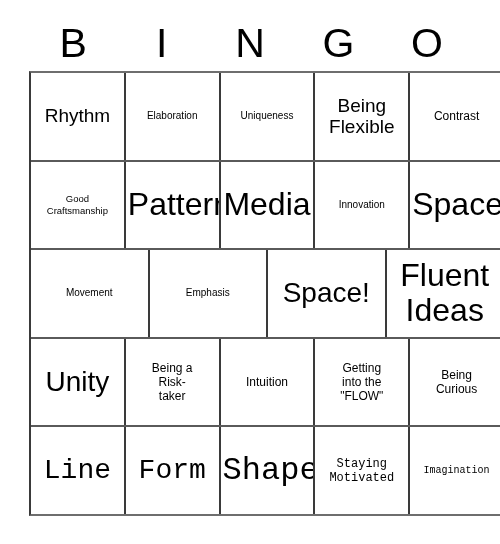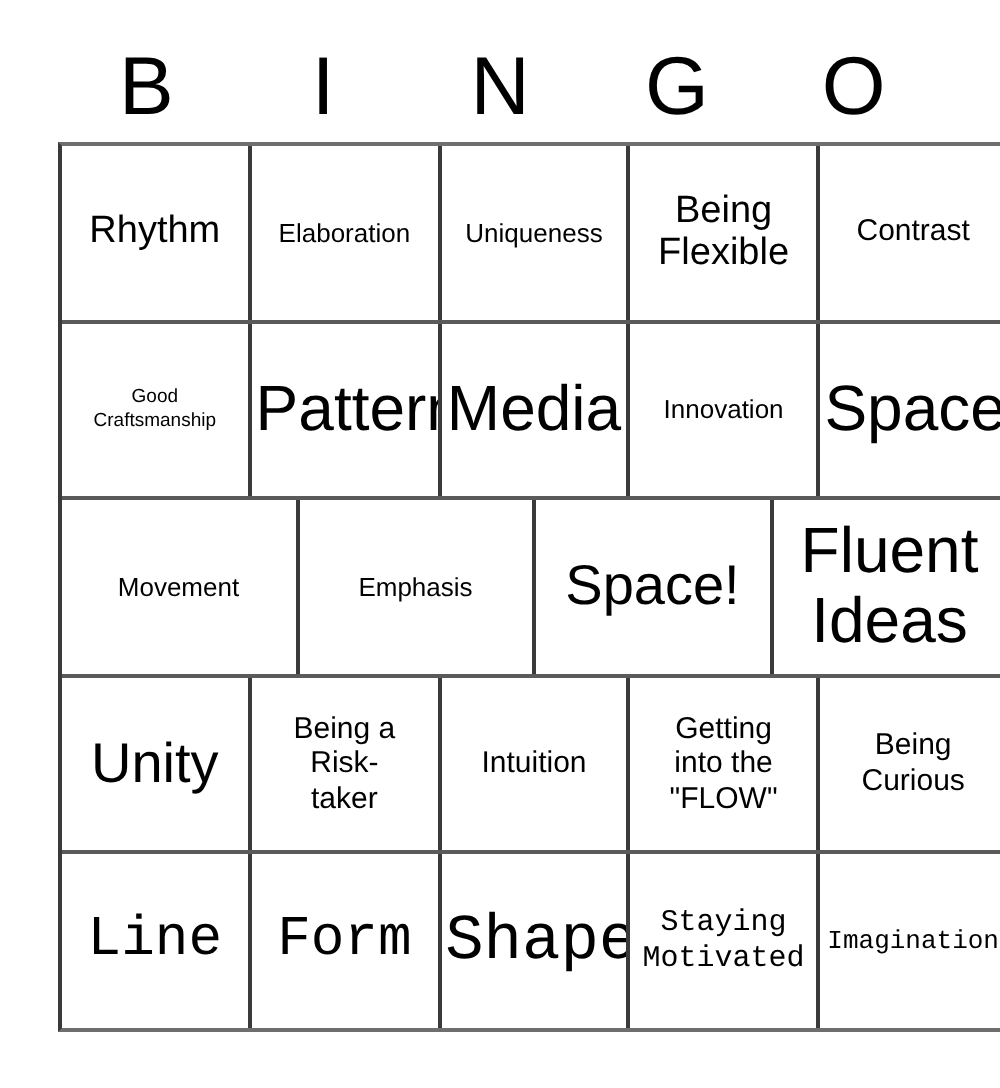--- a/index.html
+++ b/index.html
@@ -87,22 +87,22 @@
   }
   .cell-text {
     display: block;
     width: 100%;
     line-height: 1.12;
     white-space: pre-line;
   }
 
   
   .fs-xs  { font-size: 9.5px;  line-height: 1.25; }
-  .fs-s   { font-size: 13px; line-height: 1.2;  }
-  .fs-m   { font-size: 15px;   line-height: 1.18; }
+  .fs-s   { font-size: 10px; line-height: 1.2;  }
+  .fs-m   { font-size: 12px;   line-height: 1.18; }
   .fs-l   { font-size: 19px;   line-height: 1.14; }
   .fs-xl  { font-size: 32px;   line-height: 1.1;  }
   .fs-xxl { font-size: 28px;   line-height: 1.08; }
 </style>
 </head>
 <body>
 
 <div id="card">
 
   <div id="header">

